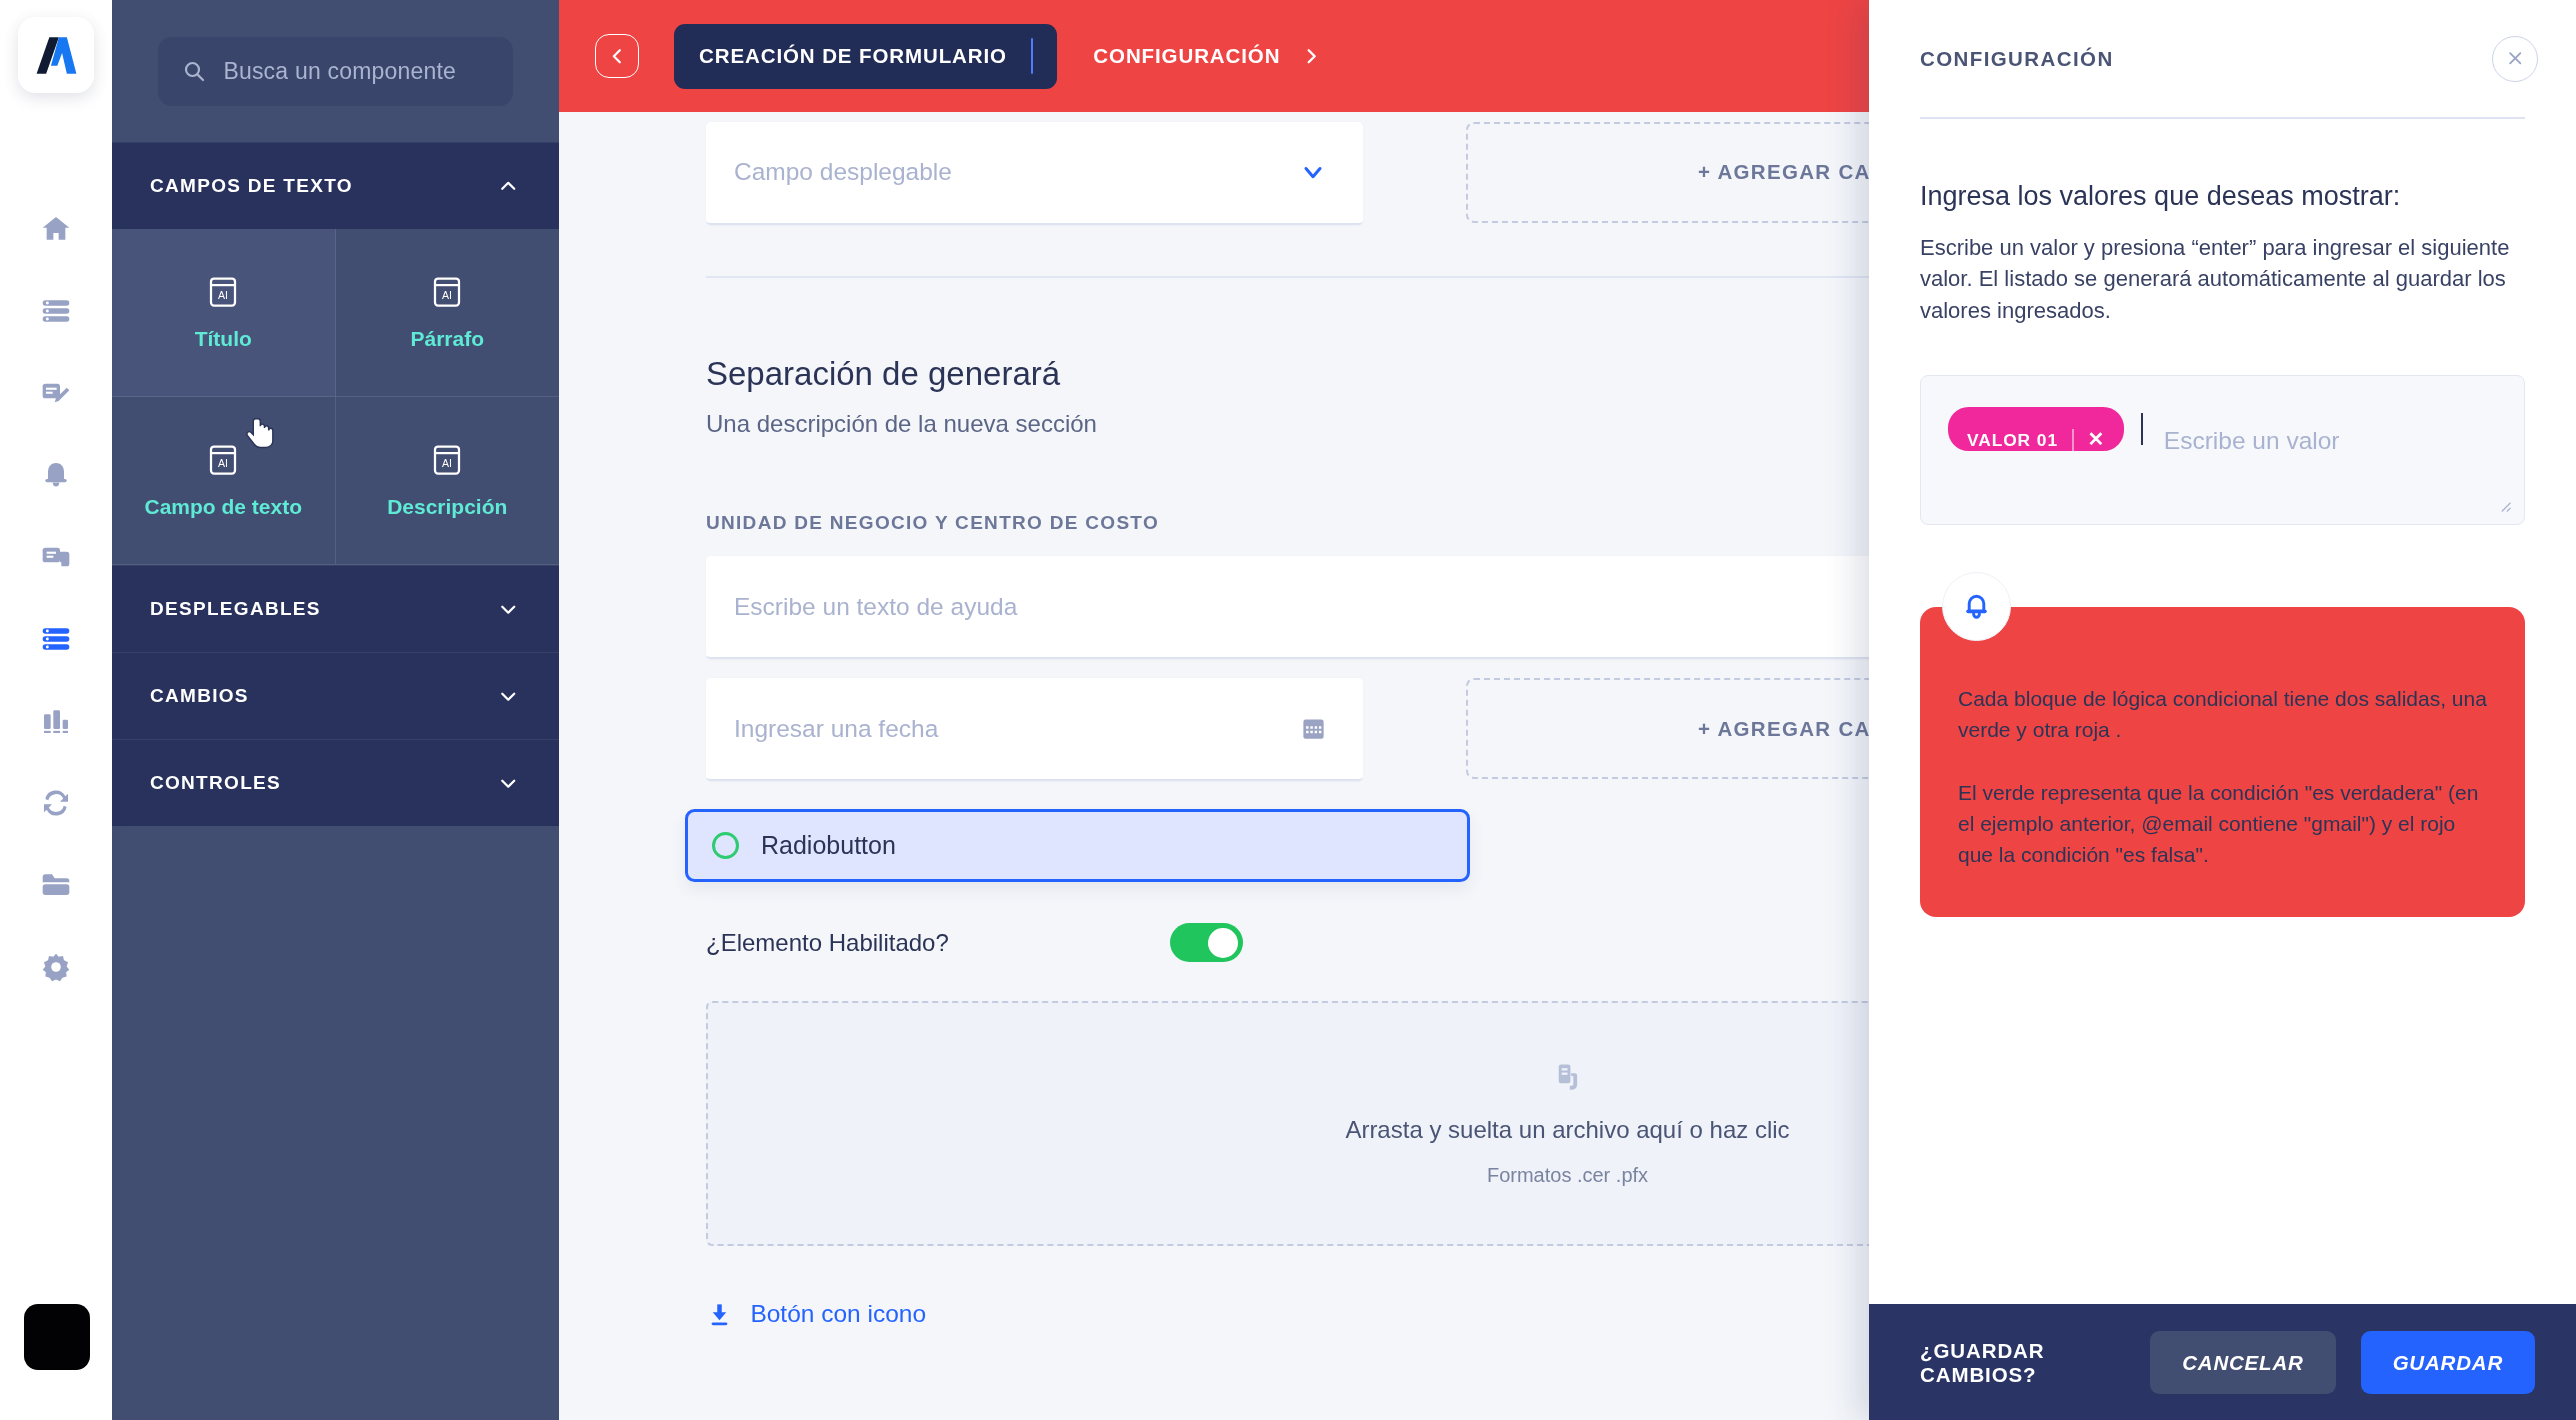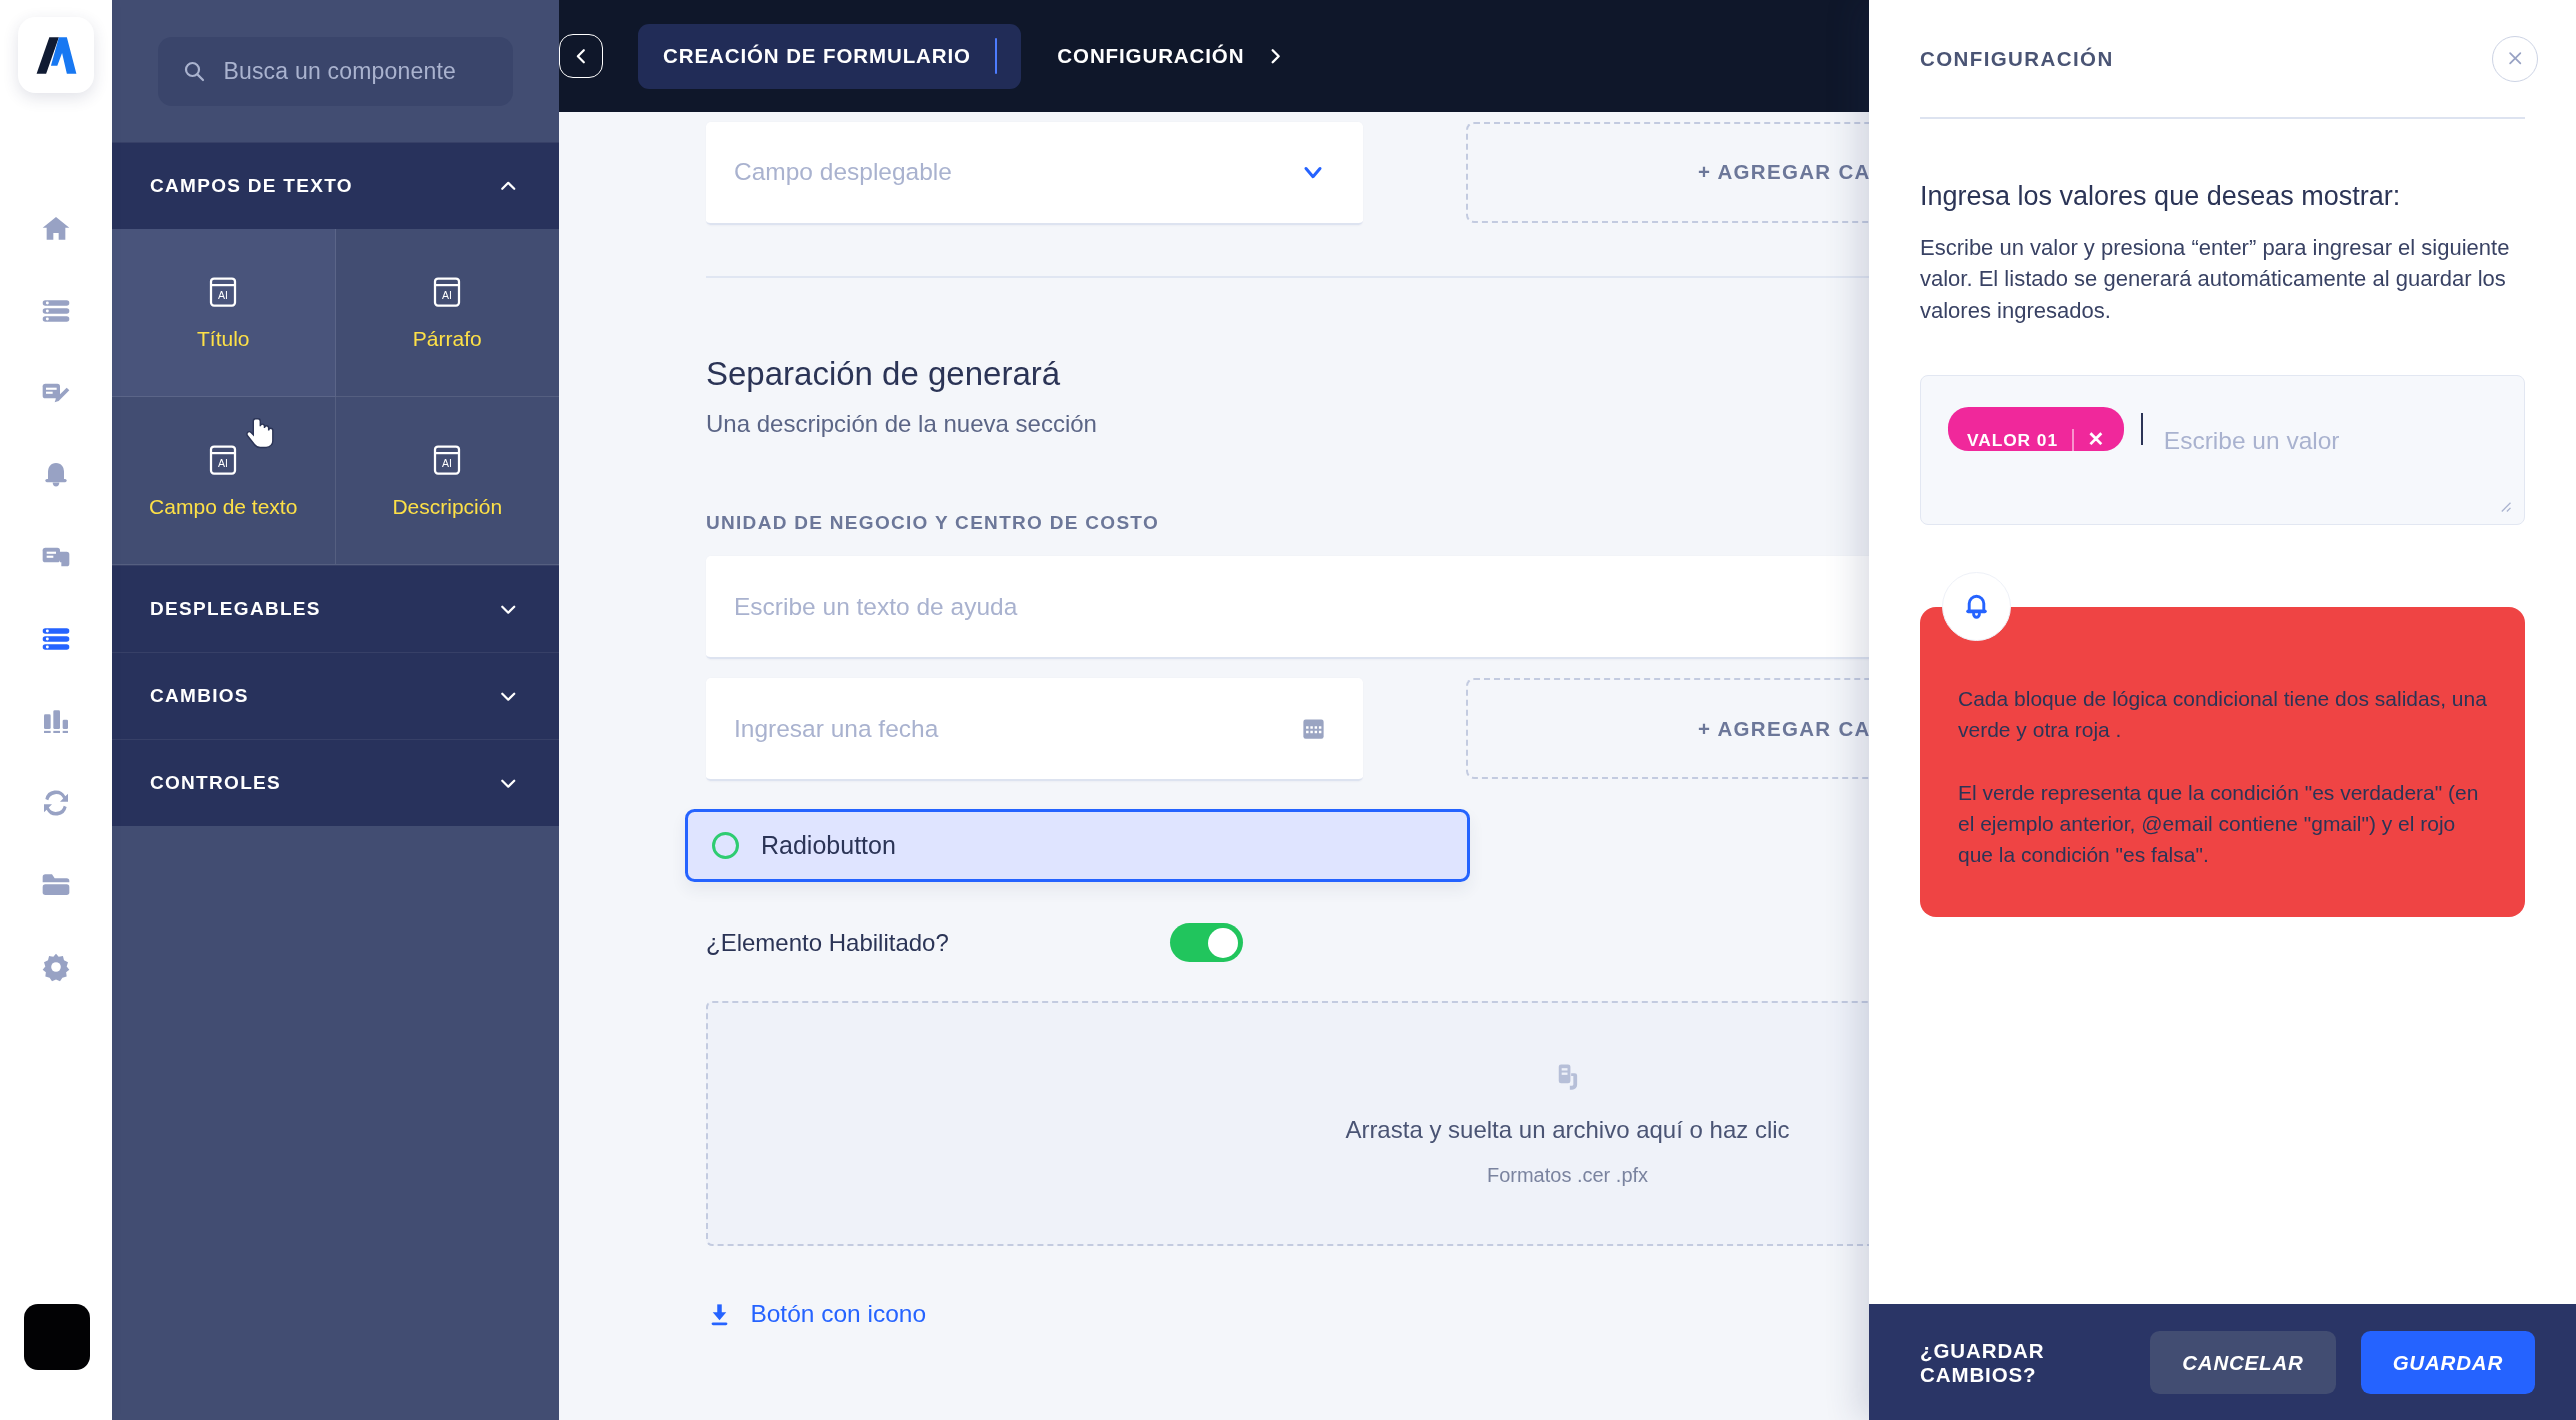--- a/index.html
+++ b/index.html
@@ -64,28 +64,28 @@
 
   .comp-grid { display: grid; grid-template-columns: 1fr 1fr; background: #424d72; }
   .comp-cell {
     height: 168px; display: flex; flex-direction: column;
     align-items: center; justify-content: center; gap: 17.4px;
     border-right: 0.8px solid rgba(255,255,255,.1);
     border-bottom: 0.8px solid rgba(255,255,255,.1);
     cursor: grab; position: relative;
   }
   .comp-cell:nth-child(2n) { border-right: none; }
-  .comp-cell .lbl { color: #fde047; font-size: 21px; }
+  .comp-cell .lbl { color: #5eead4; font-size: 21px; font-weight: bold; }
   .comp-cell.hovered { background: #49547b; }
   .cursor-hand { position: absolute; left: 133px; top: 187px; z-index: 9; pointer-events: none; }
 
   
   .topbar {
     position: absolute; left: 559px; top: 0; width: 2017px; height: 112px;
-    background: #0f172a; display: flex; align-items: center; gap: 0; 
+    background: #ef4444; display: flex; align-items: center; gap: 0; padding-left: 36px;
     z-index: 3;
   }
   .back-btn {
     width: 44px; height: 44px; border-radius: 14px; border: 1.6px solid #ffffff;
     display: flex; align-items: center; justify-content: center; cursor: pointer;
   }
   .crumb-active {
     margin-left: 35px; height: 65px; background: #212c57; border-radius: 11px;
     display: flex; align-items: center; padding: 0 24px 0 25px; cursor: pointer;
   }

